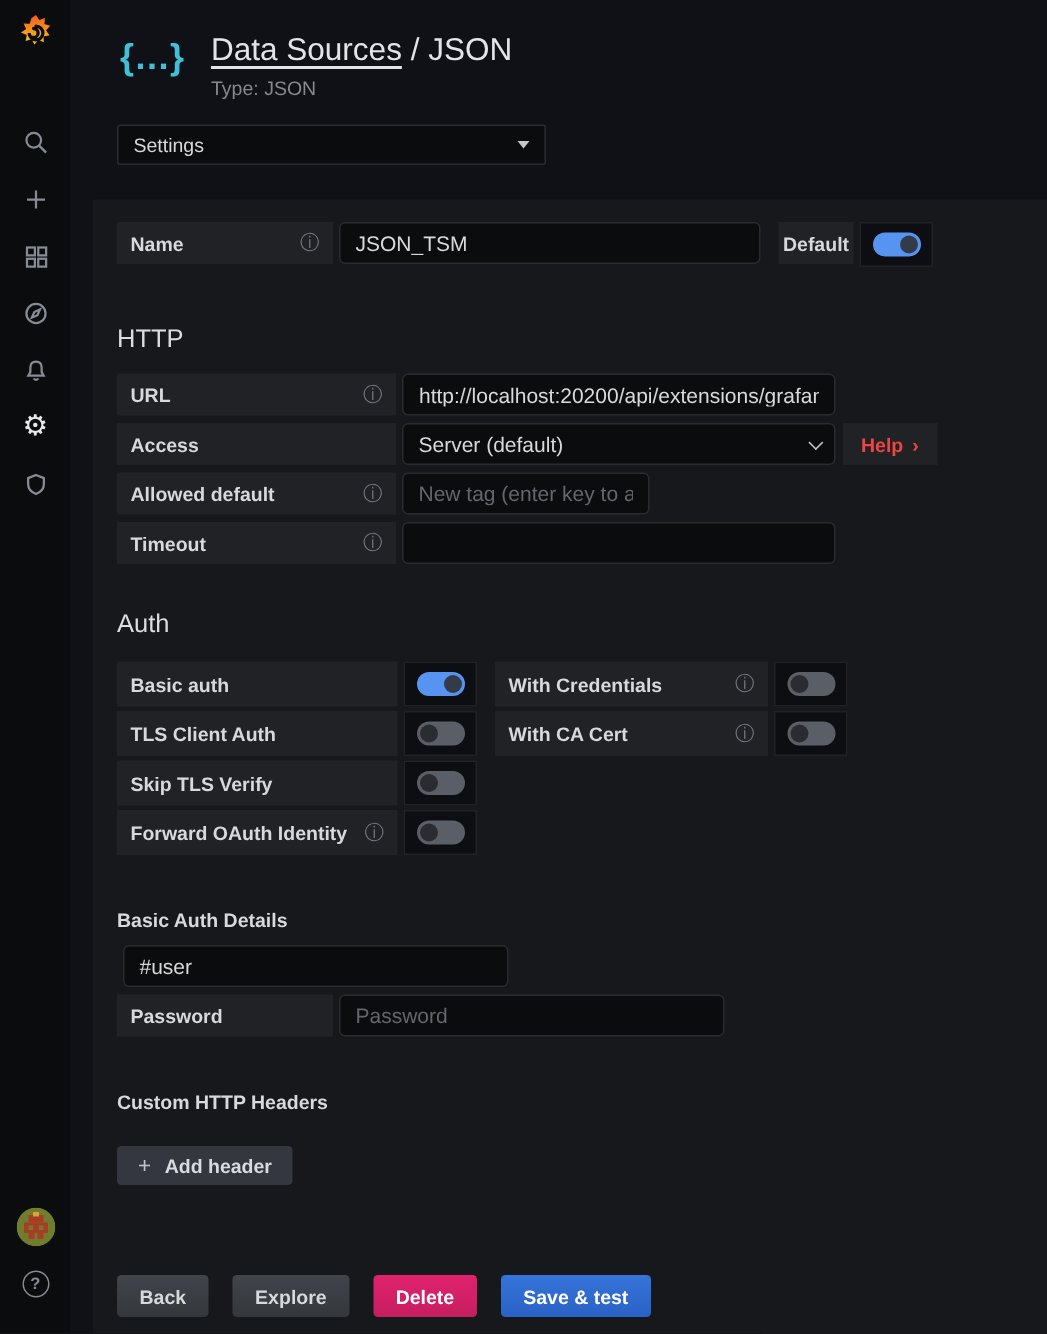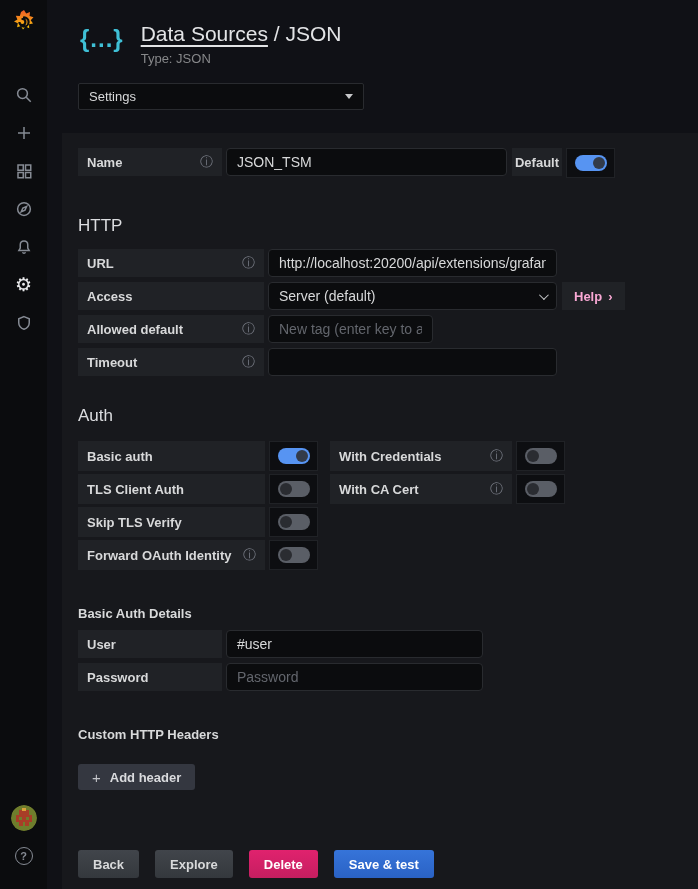--- a/index.html
+++ b/index.html
@@ -57,21 +57,21 @@
     font-size:14px; font-family:"Liberation Sans", sans-serif; padding:0 10px; height:28px; outline:none; flex:none;
   }
   .tinput::placeholder { color:#63666d; }
   .w-label-sm { width:144px; }
   .w-label-md { width:186px; }
   .sel {
     display:flex; align-items:center; cursor:pointer;
   }
   .sel-chevron { margin-left:auto; width:7px; height:7px; border-right:1.5px solid #c7c8ca; border-bottom:1.5px solid #c7c8ca; transform:rotate(45deg) translateY(-2px); }
   .help-btn {
-    margin-left:5px; background:#202226; color:#f9a8d4; font-size:13px; font-weight:600;
+    margin-left:5px; background:#202226; color:#ef4444; font-size:13px; font-weight:600;
     display:flex; align-items:center; padding:0 12px; cursor:pointer; border:none; height:28px;
   }
   .help-chev { margin-left:6px; font-size:13px; }
   h2.section { font-size:17px; font-weight:400; color:#dcdde0; margin-top:40px; margin-bottom:13px; }
   h2.section.auth { margin-top:30px; margin-bottom:15px; }
   h3.subsection { font-size:13px; font-weight:700; color:#d8d9da; margin-top:36px; margin-bottom:9px; }
   
   .arow { display:flex; height:30px; margin-bottom:3px; }
   .a-label { width:187px;align-items:center; }
   .a-label-r { width:182px; margin-left:12px; }
@@ -95,21 +95,21 @@
   .actions { margin-top:60px; display:flex; gap:16px; }
   .btn {
     height:28px; border:none; border-radius:3px; padding:0 15px;
     font-size:13px; font-weight:600; font-family:"Liberation Sans", sans-serif; cursor:pointer;
   }
   .btn-gray { background:linear-gradient(180deg,#41454b,#34383d); color:#d8d9da; }
   .btn-delete { background:linear-gradient(180deg,#e0226e,#c51e60); color:#ffffff; }
   .btn-save { background:linear-gradient(180deg,#3674d9,#2a62c5); color:#ffffff; }
   
   .name-input { width:281px; margin-left:4px; }
-  .default-label { width:50px; margin-left:5px; justify-content:center; }
+  .default-label { width:50px; margin-left:12px; justify-content:center; }
   .http-control { width:289px; margin-left:4px; }
   .cookies-input { width:165px; margin-left:4px; }
   .ba-input { width:257px; margin-left:4px; }
 </style>
 </head>
 <body>
 
 <div class="sidebar">
   <div class="logo">
     <svg viewBox="0 0 28 28" width="28" height="28">
@@ -308,23 +308,20 @@
       </div>
       <div class="toggle-box">
         <div class="toggle"></div>
       </div>
     </div>
 
     
     <h3 class="subsection">Basic Auth Details</h3>
 
     <div class="frow">
-      <div class="flabel w-label-sm">
-        <span>User</span>
-      </div>
       <input class="tinput ba-input" value="#user" style="">
     </div>
 
     <div class="frow">
       <div class="flabel w-label-sm">
         <span>Password</span>
       </div>
       <input class="tinput ba-input" placeholder="Password" style="">
     </div>
 

